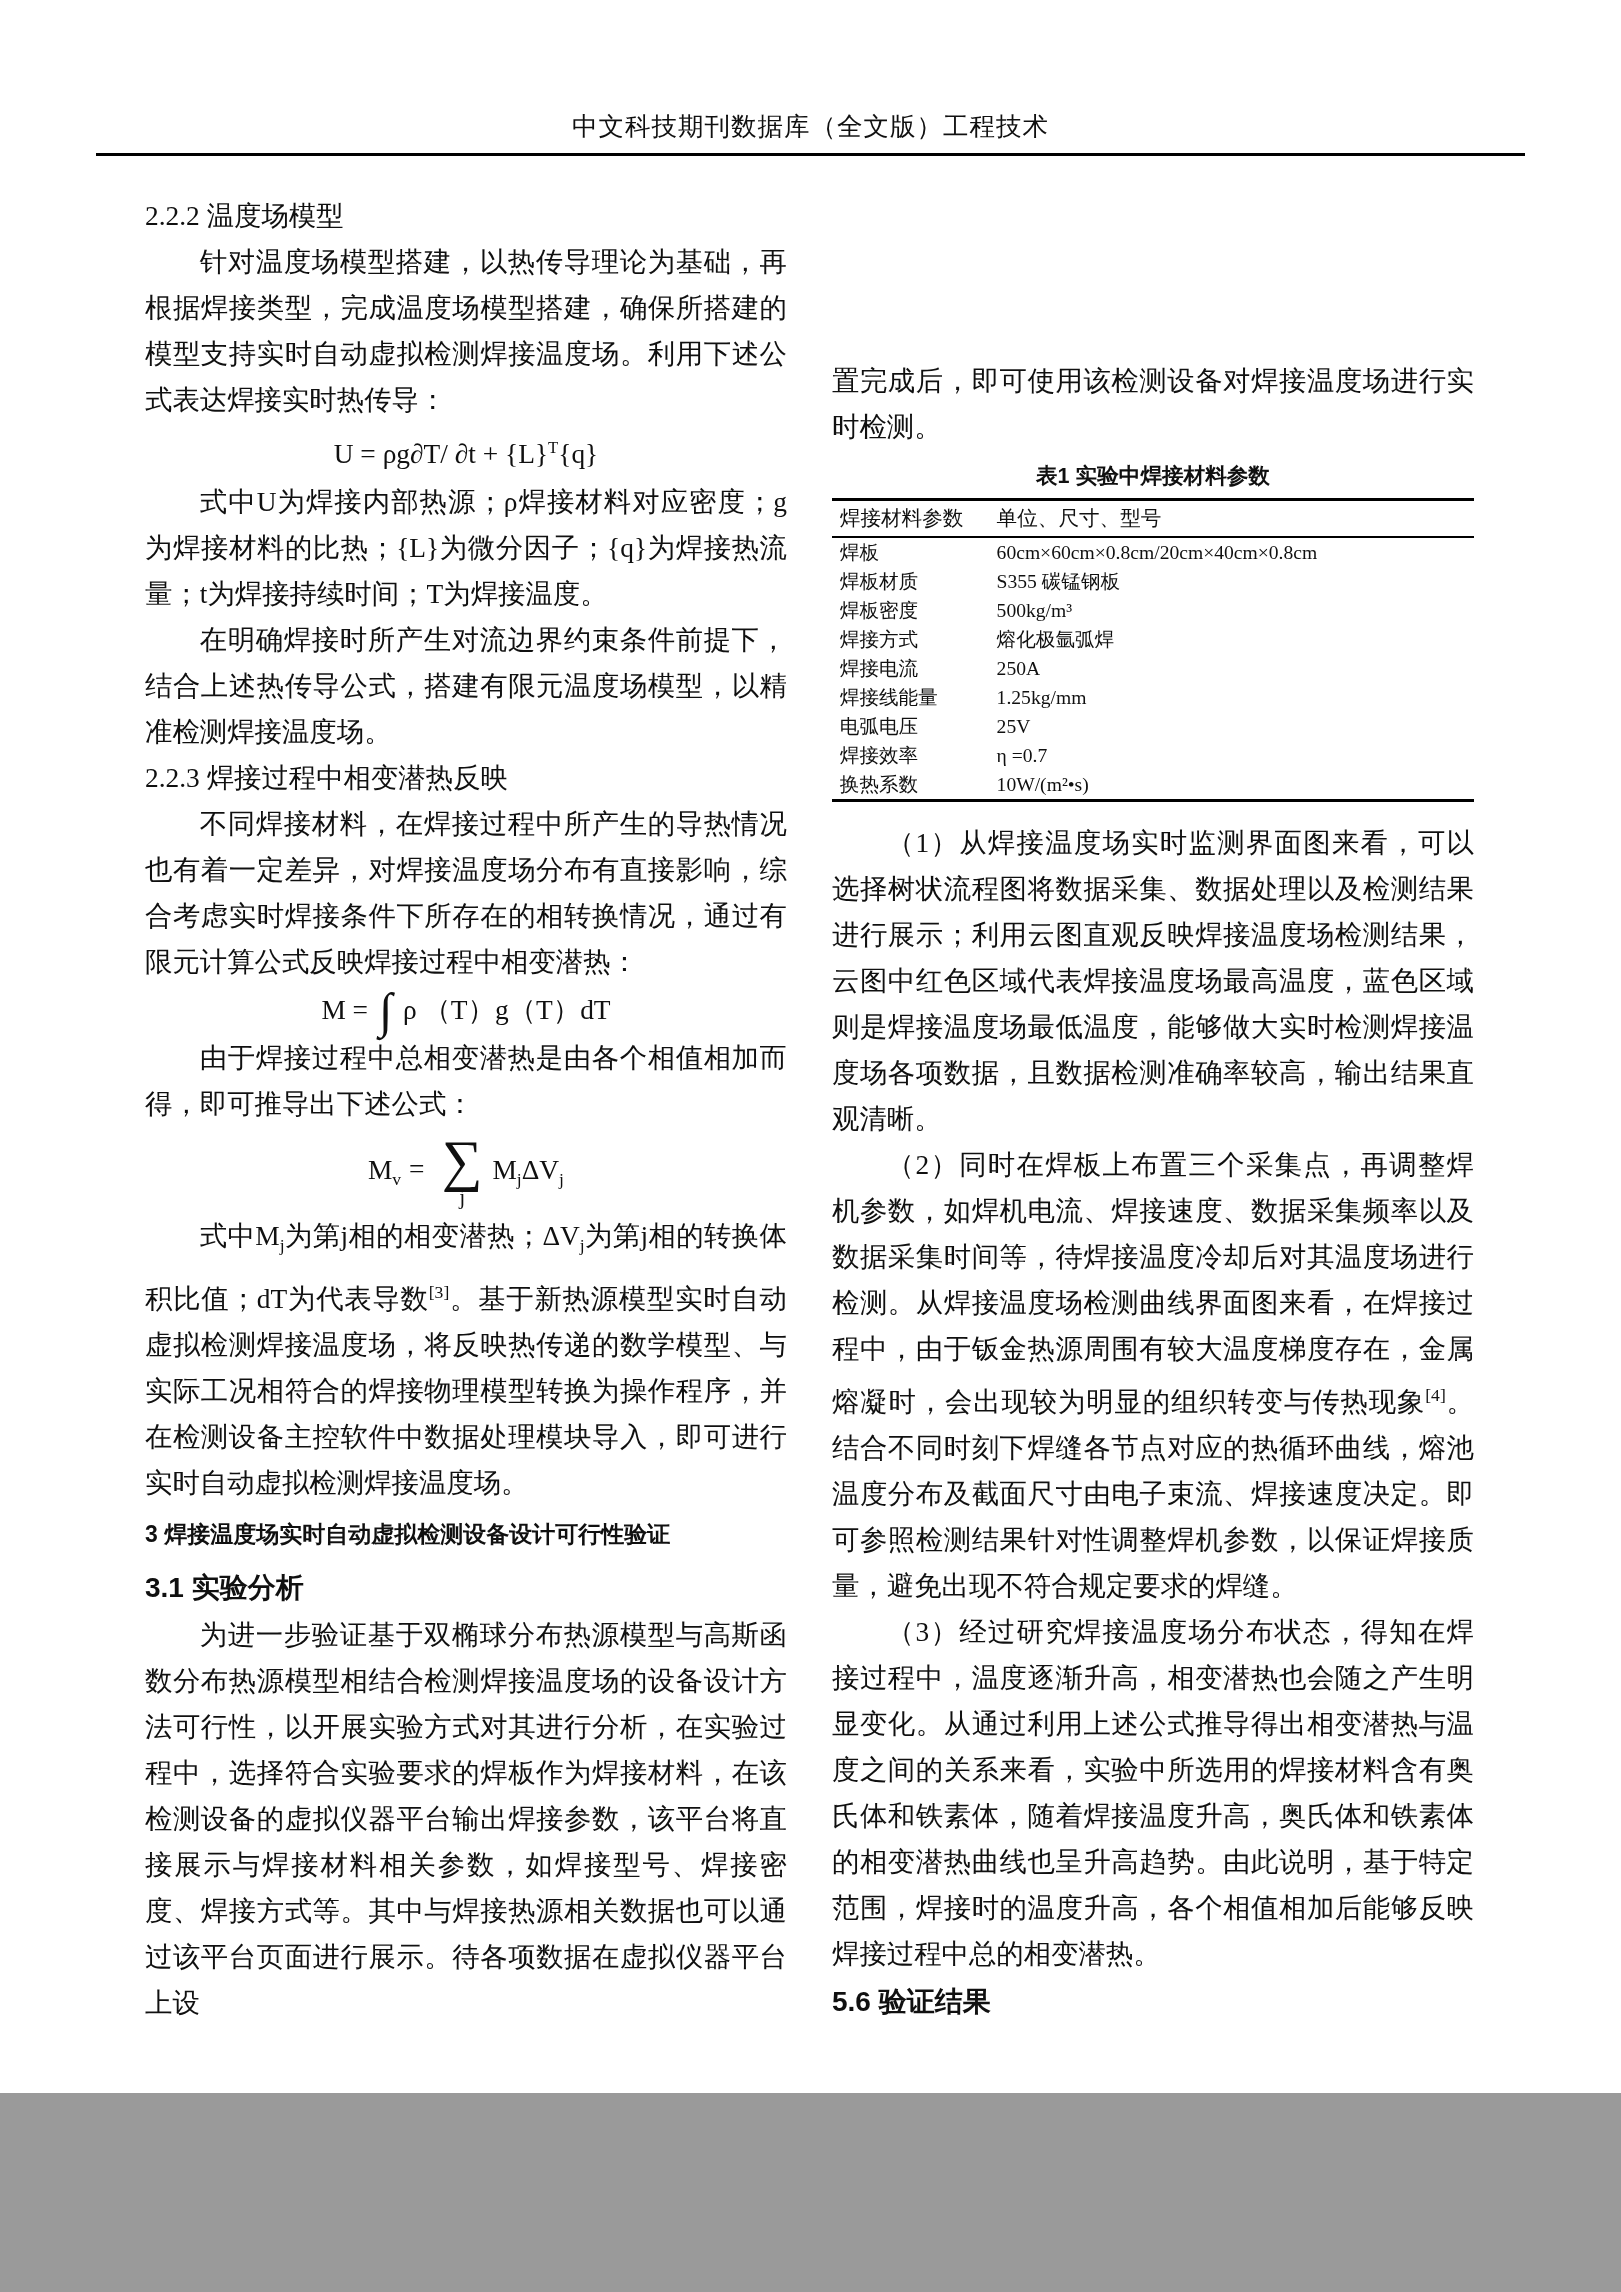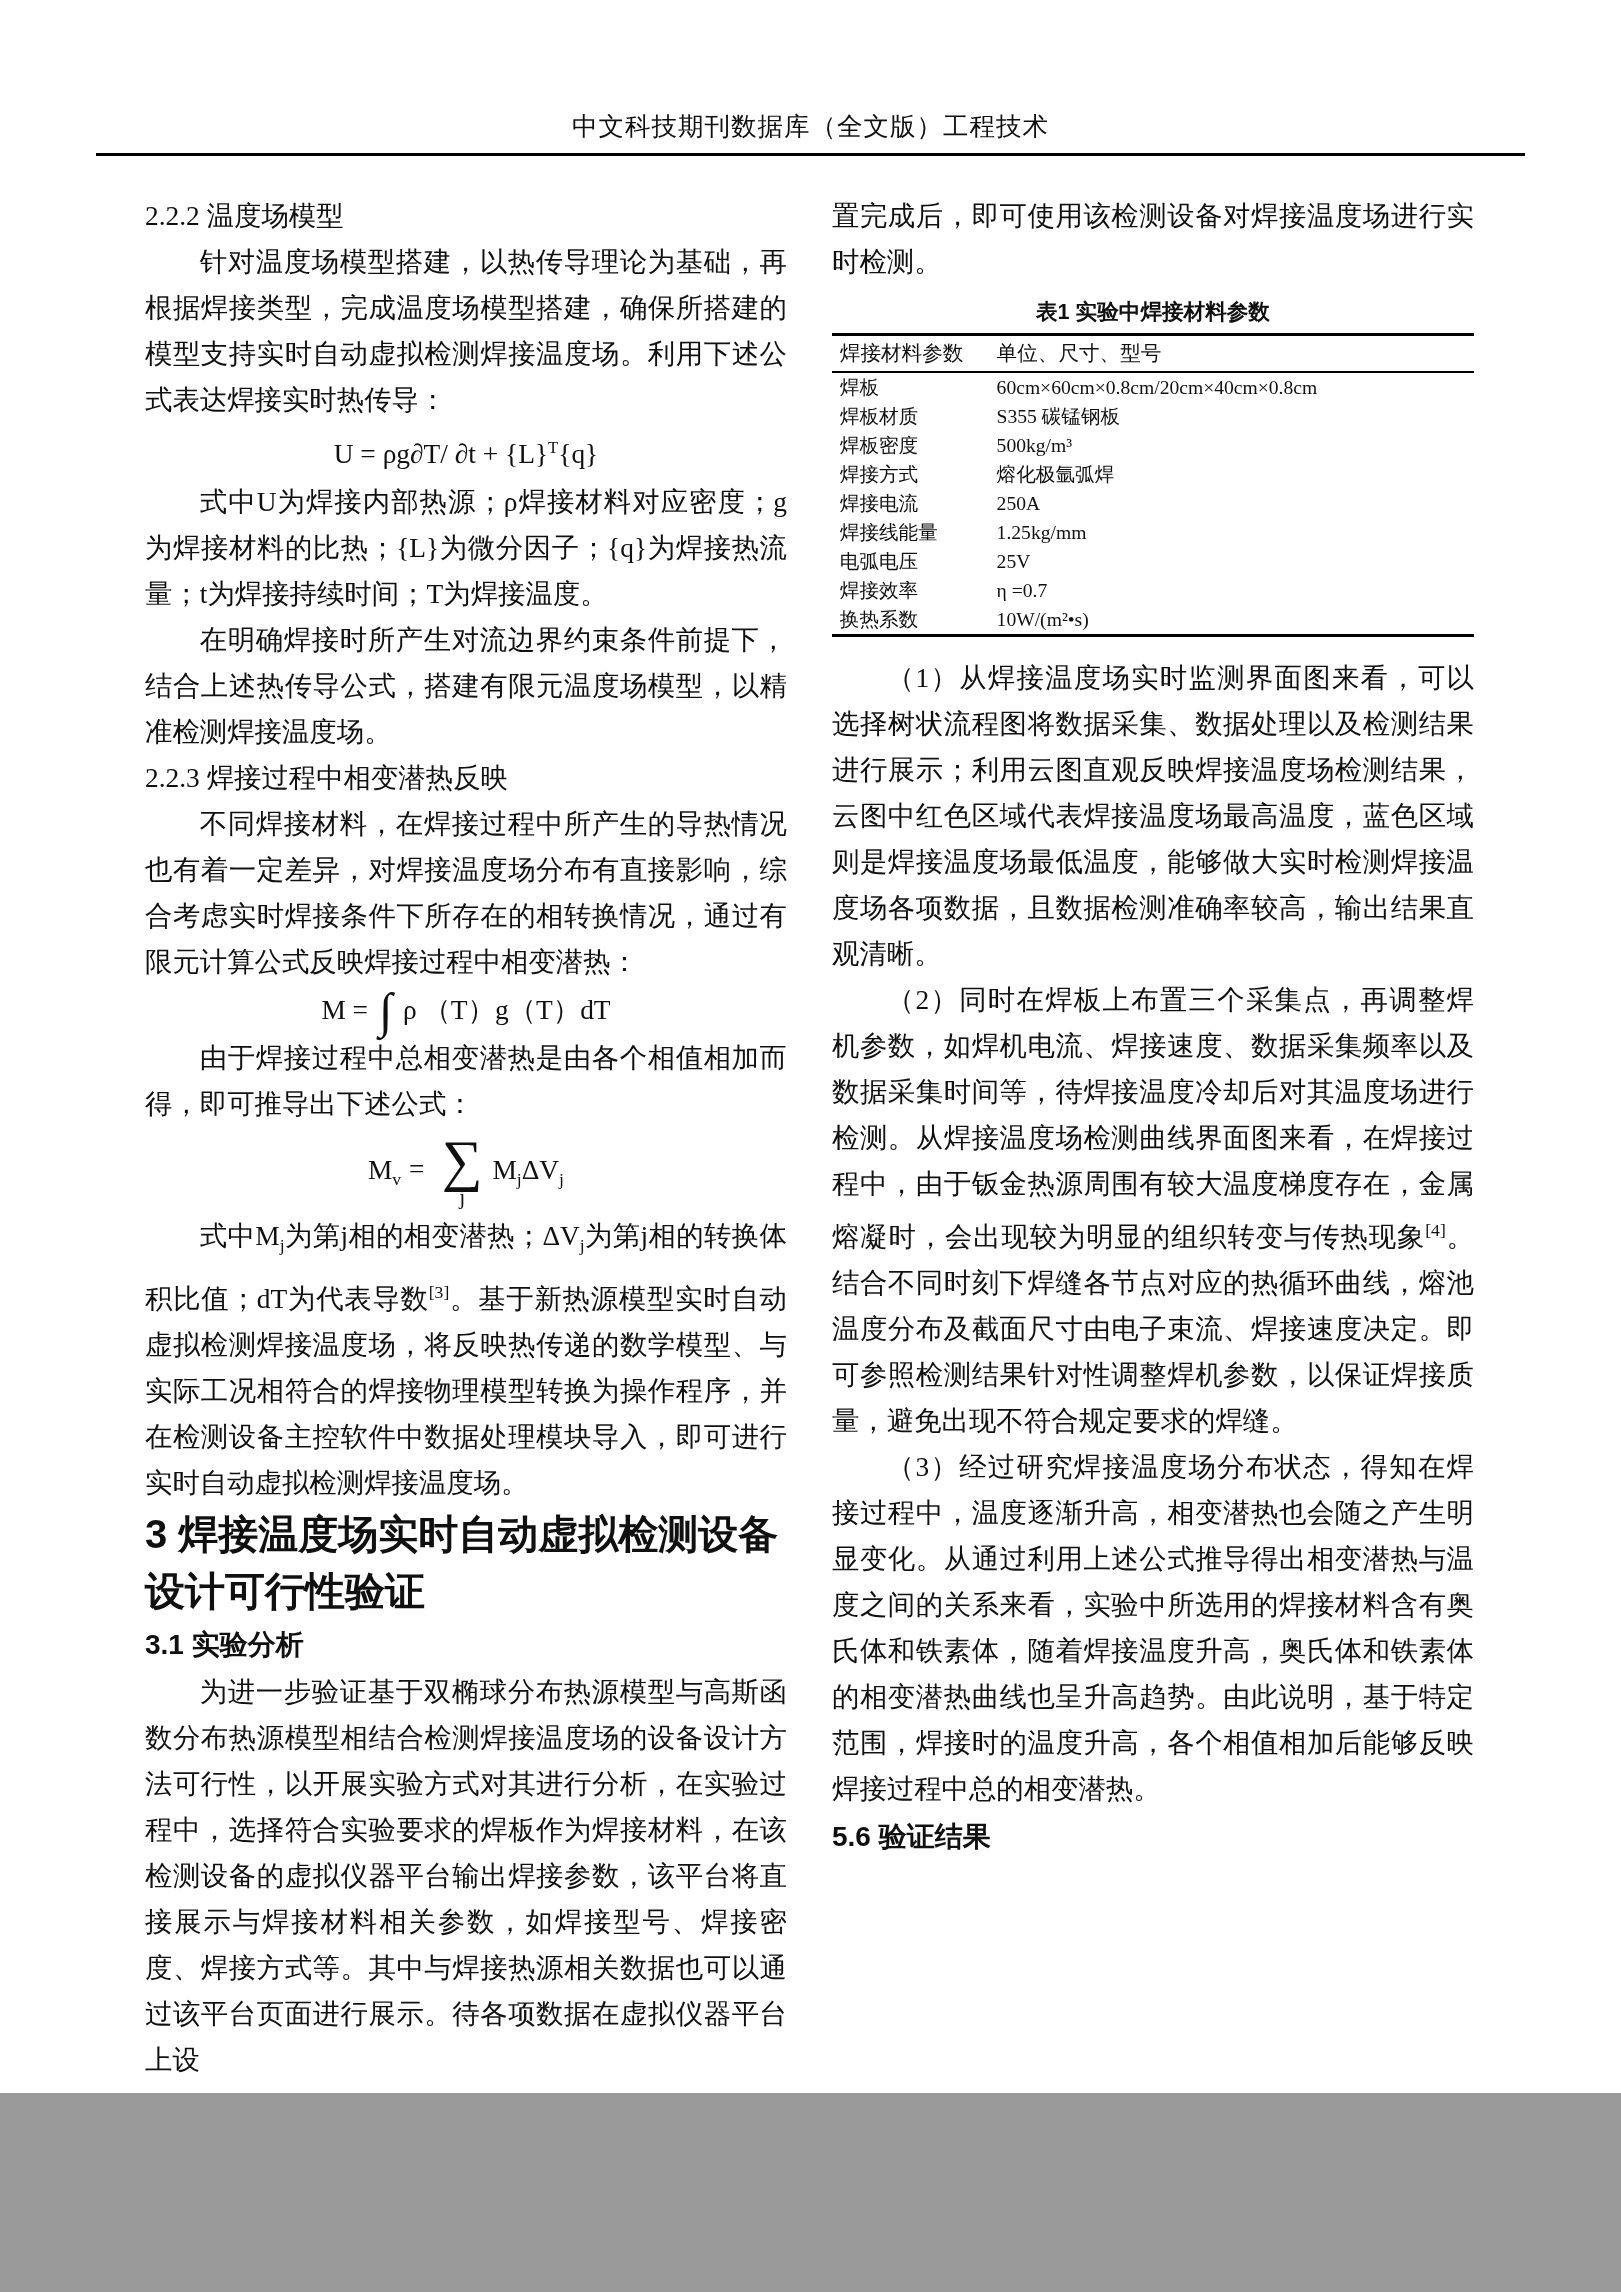--- a/index.html
+++ b/index.html
@@ -6,28 +6,28 @@
   .page{
     width:1621px;height:2093px;background:#ffffff;position:relative;
     margin:0 auto;color:#101010;overflow:hidden;box-sizing:border-box;
     font-family:"Liberation Serif","DejaVu Serif",serif;
   }
   .journal-title{
     padding-top:112px;text-align:center;font-size:25.5px;line-height:29px;
     letter-spacing:1px;font-family:"Liberation Serif","DejaVu Serif",serif;
   }
   .header-rule{border:none;border-top:3.9px solid #000;margin:11.8px 96px 0 96px;}
-  .columns{display:flex;gap:45px;padding:37px 147px 0 145px;align-items:flex-start;}
+  .columns{display:flex;gap:45px;padding:37px 147px 0 145px;align-items:flex-end;}
   .col{width:643px;font-size:27.4px;line-height:46px;text-align:justify;}
   .col p{margin:0;text-indent:2em;}
   .col p.flush{text-indent:0;}
   .h-sub{text-indent:0 !important;}
   .sec1{
     font-family:"Liberation Sans","DejaVu Sans",sans-serif;font-weight:bold;
-    font-size:40px;line-height:57px;margin:13.7px 0 7.8px;text-indent:0 !important;text-align:left;
+    font-size:23px;line-height:57px;margin:13.7px 0 7.8px;text-indent:0 !important;text-align:left;
   }
   .sec2{
     font-family:"Liberation Sans","DejaVu Sans",sans-serif;font-weight:bold;
     font-size:28px;line-height:49px;margin:7.8px 0 3.9px;text-indent:0 !important;text-align:left;
   }
   .formula{text-indent:0;text-align:center;margin:2px 0;}
   .formula sup{font-size:16.7px;}
   sub{font-size:17.6px;}
   sup{font-size:17.6px;}
   .int{font-size:49px;vertical-align:-7.8px;display:inline-block;line-height:39px;margin:0 3.9px;}

